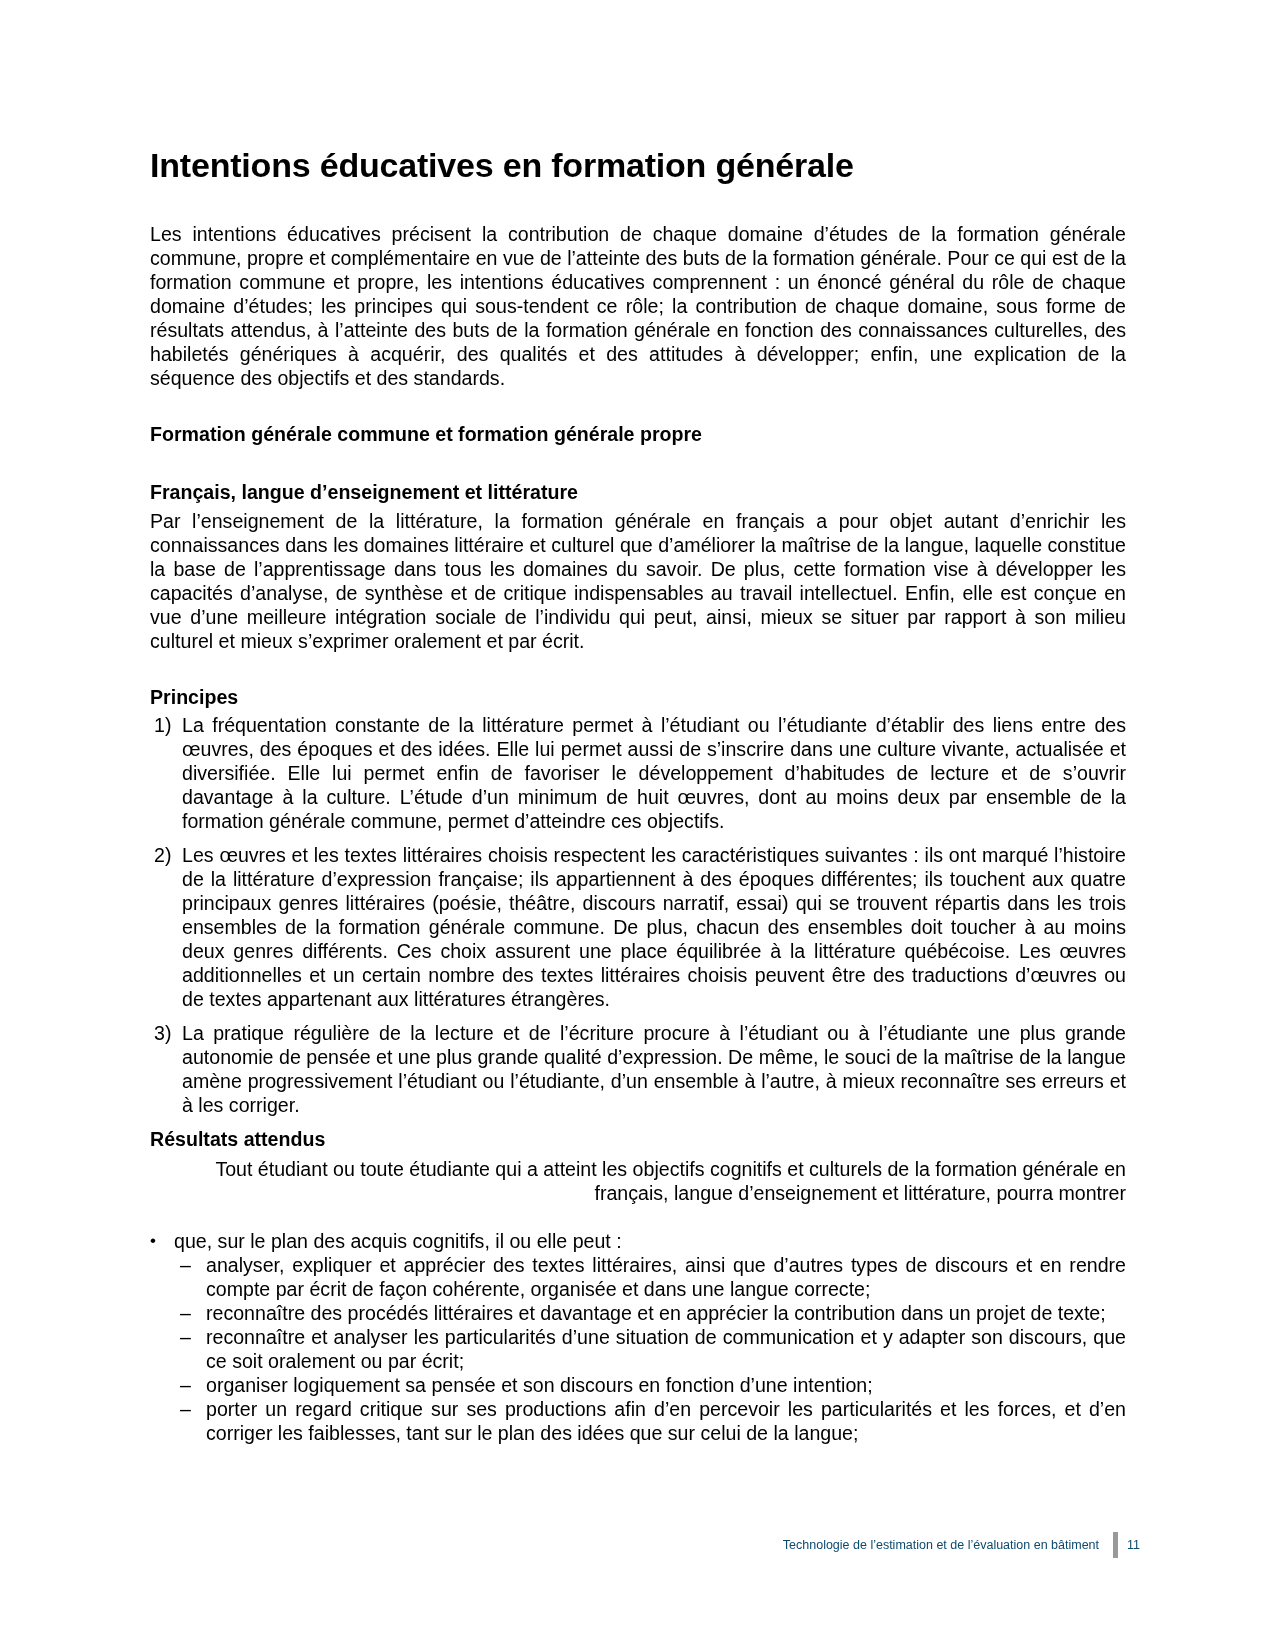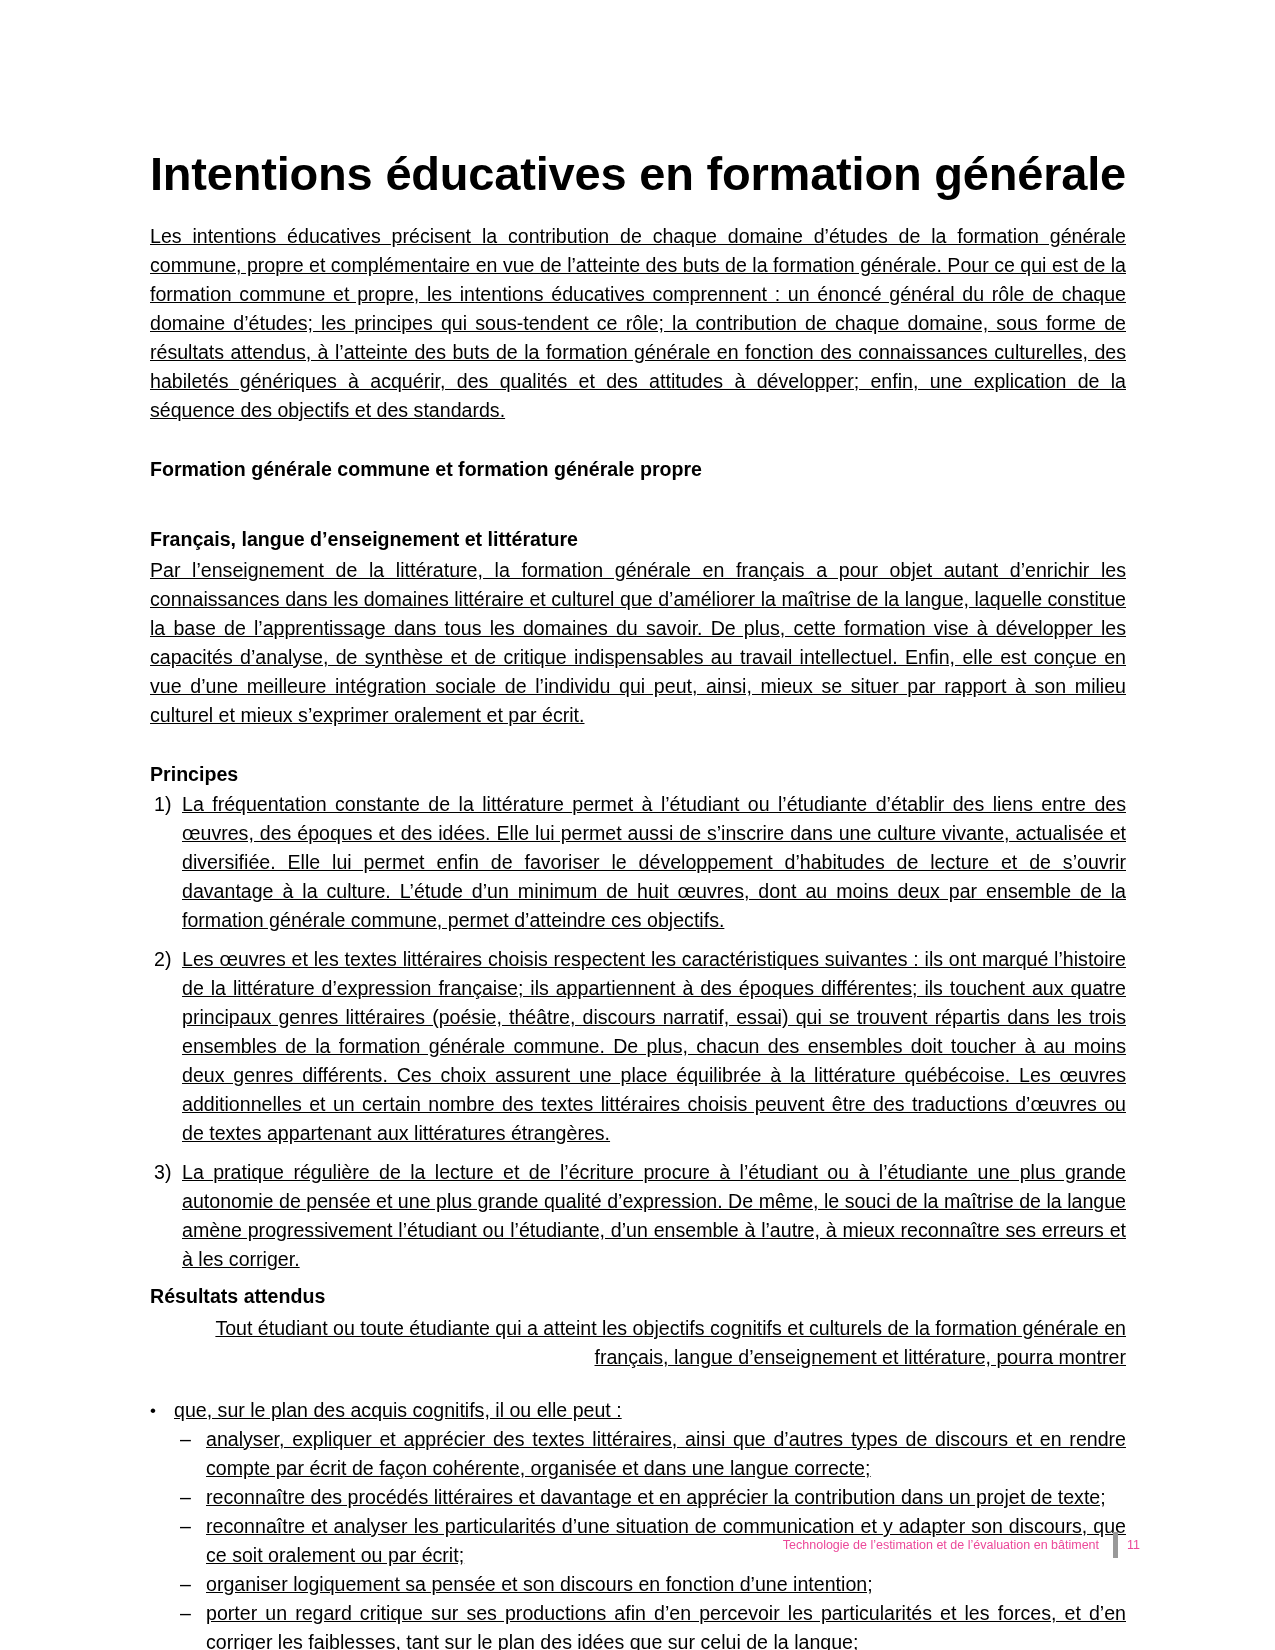--- a/index.html
+++ b/index.html
@@ -1,41 +1,41 @@
 <!DOCTYPE html>
 <html><head>
 <meta charset="utf-8">
 <style>
   html, body { margin: 0; padding: 0; background: #ffffff; }
   body { width: 1275px; height: 1650px; position: relative; overflow: hidden;
          font-family: "Liberation Sans", sans-serif; color: #000; }
   .page { position: absolute; left: 150px; top: 0; width: 976px; }
-  h1 { font-family: "Liberation Sans", sans-serif; font-weight: bold; font-size: 47px;
+  h1 { font-family: "Liberation Sans", sans-serif; font-weight: bold; font-size: 34px;
        margin: 0; position: absolute; top: 146px; left: 0; letter-spacing: -0.2px; white-space: nowrap; }
   .body { position: absolute; top: 222px; left: 0; width: 976px; }
-  p, li { font-size: 19.6px; line-height: 29px; text-align: justify; margin: 0; text-decoration: underline; }
+  p, li { font-size: 19.6px; line-height: 24px; text-align: justify; margin: 0; }
   .intro { margin: 0 0 32px 0; }
   h2 { font-size: 19.6px; font-weight: bold; margin: 0; line-height: 24px; }
-  .h-formation { margin-bottom: 46px; }
+  .h-formation { margin-bottom: 34px; }
   .h-francais { margin-bottom: 5px; }
   .francais-para { margin-bottom: 32px; }
   .h-principes { margin-bottom: 4px; margin-top: 8px; }
   ol.principes { list-style: none; padding: 0; margin: 0; }
   ol.principes li { position: relative; padding-left: 32px; margin-bottom: 10px; }
   ol.principes li .num { position: absolute; left: 4px; top: 0; }
   .h-resultats { margin-top: 2px; margin-bottom: 6px; }
   .resultats-para { margin-bottom: 24px; text-align: right; }
   ul.bullets { list-style: none; padding: 0; margin: 0; }
   ul.bullets > li { position: relative; padding-left: 24px; text-align: left; }
   ul.bullets > li .bullet { position: absolute; left: 0; top: 0; font-size: 17px; }
   ul.dashes { list-style: none; padding: 0; margin: 0; }
   ul.dashes li { position: relative; padding-left: 32px; text-align: justify; }
   ul.dashes li .dash { position: absolute; left: 6px; top: 0; }
   .footer { position: absolute; top: 1532px; right: 135px; display: flex; align-items: center;
-            font-size: 12.5px; color: #ec4899; }
+            font-size: 12.5px; color: #0c4a6e; }
   .footer .bar { width: 5px; height: 26px; background: #999999; margin: 0 9px 0 14px; }
 </style>
 </head>
 <body>
 
 <div class="page">
   <h1>Intentions éducatives en formation générale</h1>
 
   <div class="body">
     <p class="intro">Les intentions éducatives précisent la contribution de chaque domaine d’études de la formation générale commune, propre et complémentaire en vue de l’atteinte des buts de la formation générale. Pour ce qui est de la formation commune et propre, les intentions éducatives comprennent : un énoncé général du rôle de chaque domaine d’études; les principes qui sous-tendent ce rôle; la contribution de chaque domaine, sous forme de résultats attendus, à l’atteinte des buts de la formation générale en fonction des connaissances culturelles, des habiletés génériques à acquérir, des qualités et des attitudes à développer; enfin, une explication de la séquence des objectifs et des standards.</p>

